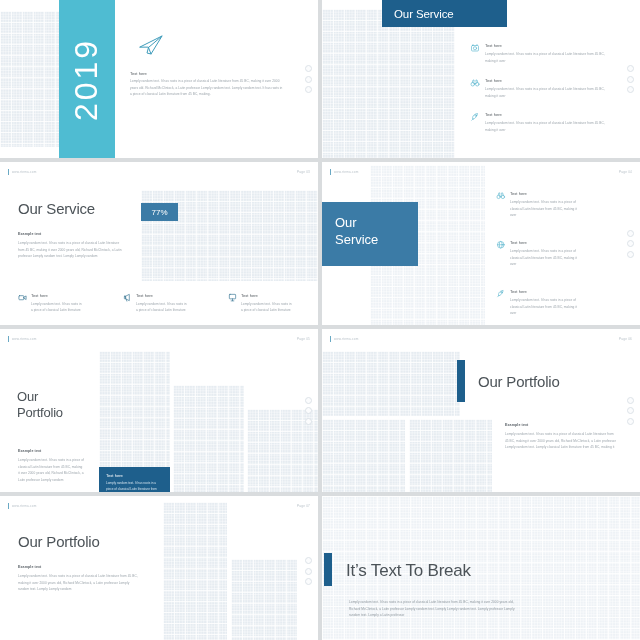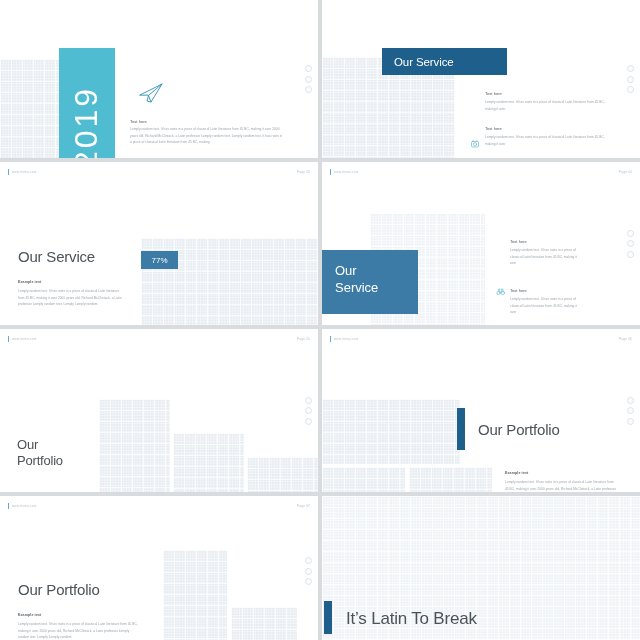--- a/index.html
+++ b/index.html
@@ -37,21 +37,21 @@
   .gridsoft{
     background-color:#eef2f6;
     background-image:
       linear-gradient(to right, rgba(255,255,255,.8) 1px, transparent 1px),
       linear-gradient(to bottom, rgba(255,255,255,.8) 1px, transparent 1px),
       linear-gradient(to right, rgba(255,255,255,.5) 1px, transparent 1px),
       linear-gradient(to bottom, rgba(255,255,255,.5) 1px, transparent 1px);
     background-size:11px 11px, 11px 11px, 2.7px 2.7px, 2.7px 2.7px;
   }
 
-  .abs{position:absolute;margin-top:48px;}
+  .abs{position:absolute;}
 
   
   .hdr{
     position:absolute;top:7px;left:8px;right:8px;
     display:flex;justify-content:space-between;align-items:center;
     font-size:3.1px;color:#b9c2c9;letter-spacing:.2px;
   }
   .hdr .left{display:flex;align-items:center;gap:2.5px;}
   .hdr .tick{width:1.4px;height:6px;background:#6aa9c4;display:block;}
 
@@ -383,17 +383,17 @@
 
     <div class="social">
       <i></i>
       <i></i>
       <i></i>
     </div>
   </div>
 
   <div class="slide gridsoft">
     <div class="abs box-dark" style="left:2px;top:57px;width:8px;height:33px;"></div>
-    <div class="abs h1" style="left:24px;top:65px;font-size:17px;">It’s Latin To Break</div>
+    <div class="abs h1" style="left:24px;top:65px;font-size:17px;">It’s Text To Break</div>
     <div class="abs body" style="left:27px;top:103px;width:170px;color:#8e979e;">Lomply random text. It has roots in a piece of classical Latin literature from 45 BC, making it over 2000 years old, Richard McClintock, a Latin professor Lomply random text. Lomply Lomply random text. Lomply professor Lomply random text. Lomply  a Latin professor</div>
   </div>
 
 </div>
 
 </body></html>

